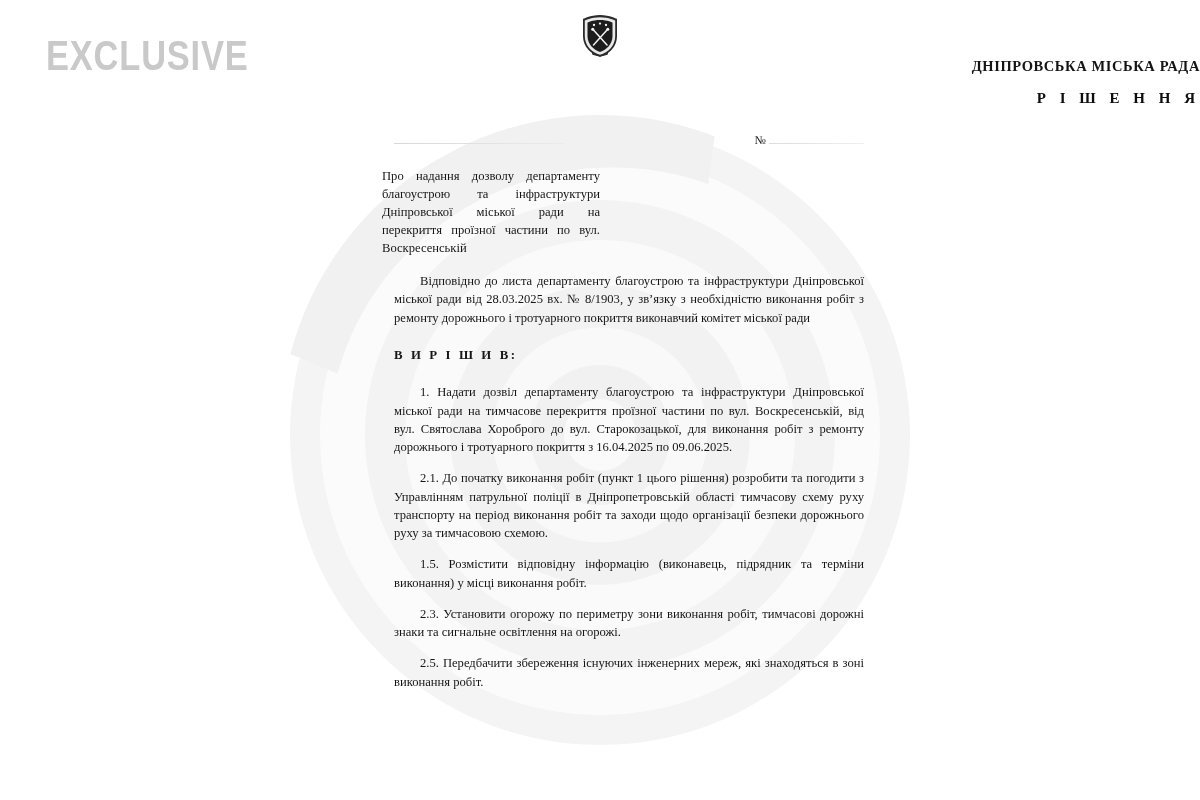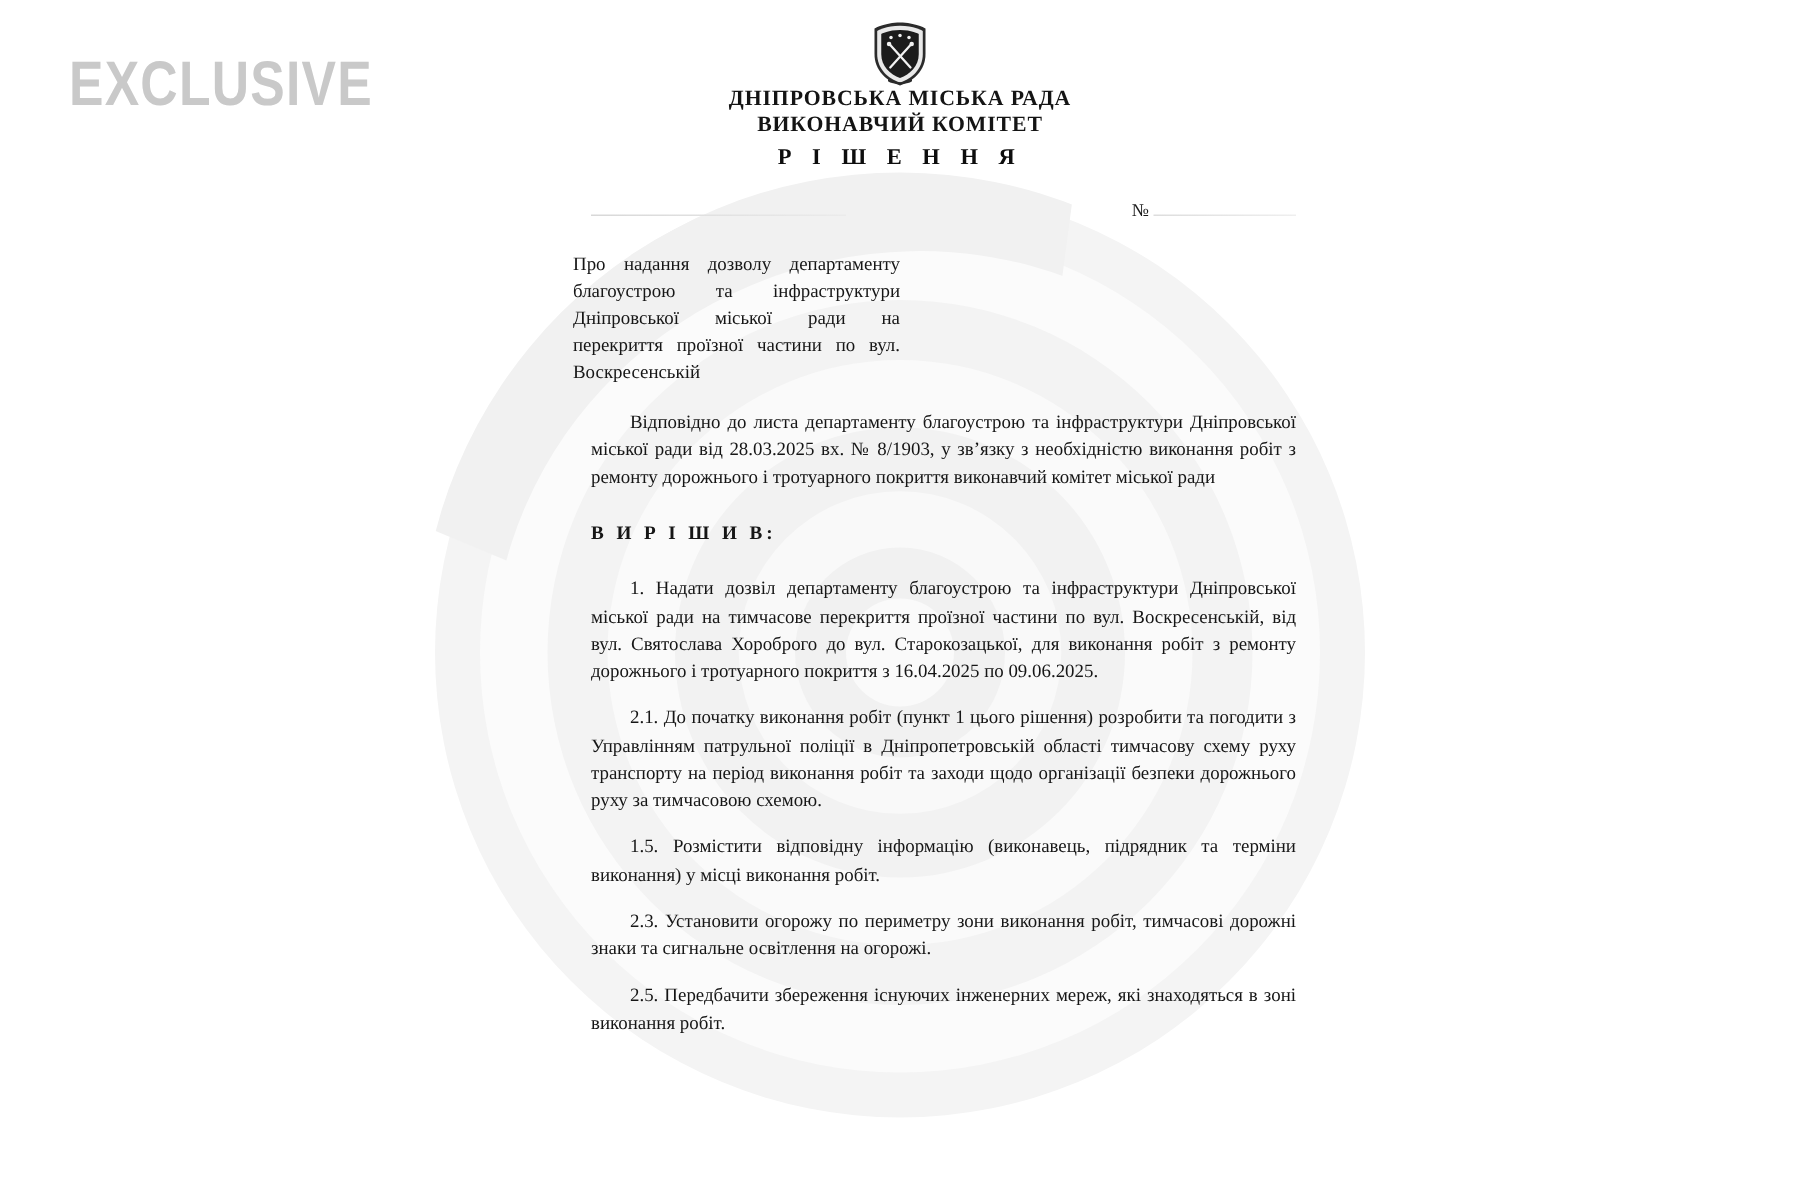--- a/index.html
+++ b/index.html
@@ -118,37 +118,37 @@
     top: 14px;
     display: flex;
     justify-content: center;
   }
 
   .letterhead {
     position: absolute;
     left: 0;
     right: 0;
     top: 58px;
-    text-align: center;
+    text-align: right;
     line-height: 1.18;
   }
   .lh-line {
     font-size: 14.5px;
     font-weight: 700;
     letter-spacing: 0.6px;
     color: #141414;
     display: block;
   }
   .lh-decision {
     font-size: 15px;
     font-weight: 700;
     letter-spacing: 5px;
     color: #0d0d0d;
     display: block;
-    margin-top: 5px;
+    margin-top: 15px;
   }
 
   
   .meta-rules {
     position: absolute;
     top: 132px;
     left: 394px;
     width: 470px;
     display: flex;
     align-items: flex-end;
@@ -260,21 +260,20 @@
             <circle cx="26" cy="11" r="1.15"></circle>
           </g>
 
           <path d="M12 38.5 C15 41.5 25 41.5 28 38.5 L28 40.2 C25 42.6 15 42.6 12 40.2 Z" fill="#2b2b2b"></path>
         </g>
       </svg>
     </div>
 
     <div class="letterhead">
       <span class="lh-line">ДНІПРОВСЬКА МІСЬКА РАДА</span>
-      <span class="lh-line">ВИКОНАВЧИЙ КОМІТЕТ</span>
       <span class="lh-decision">Р І Ш Е Н Н Я</span>
     </div>
 
     <div class="meta-rules">
       <div class="rule-date"></div>
       <div class="num-group">
         <span class="num-mark">№</span>
         <div class="rule-num"></div>
       </div>
     </div>

